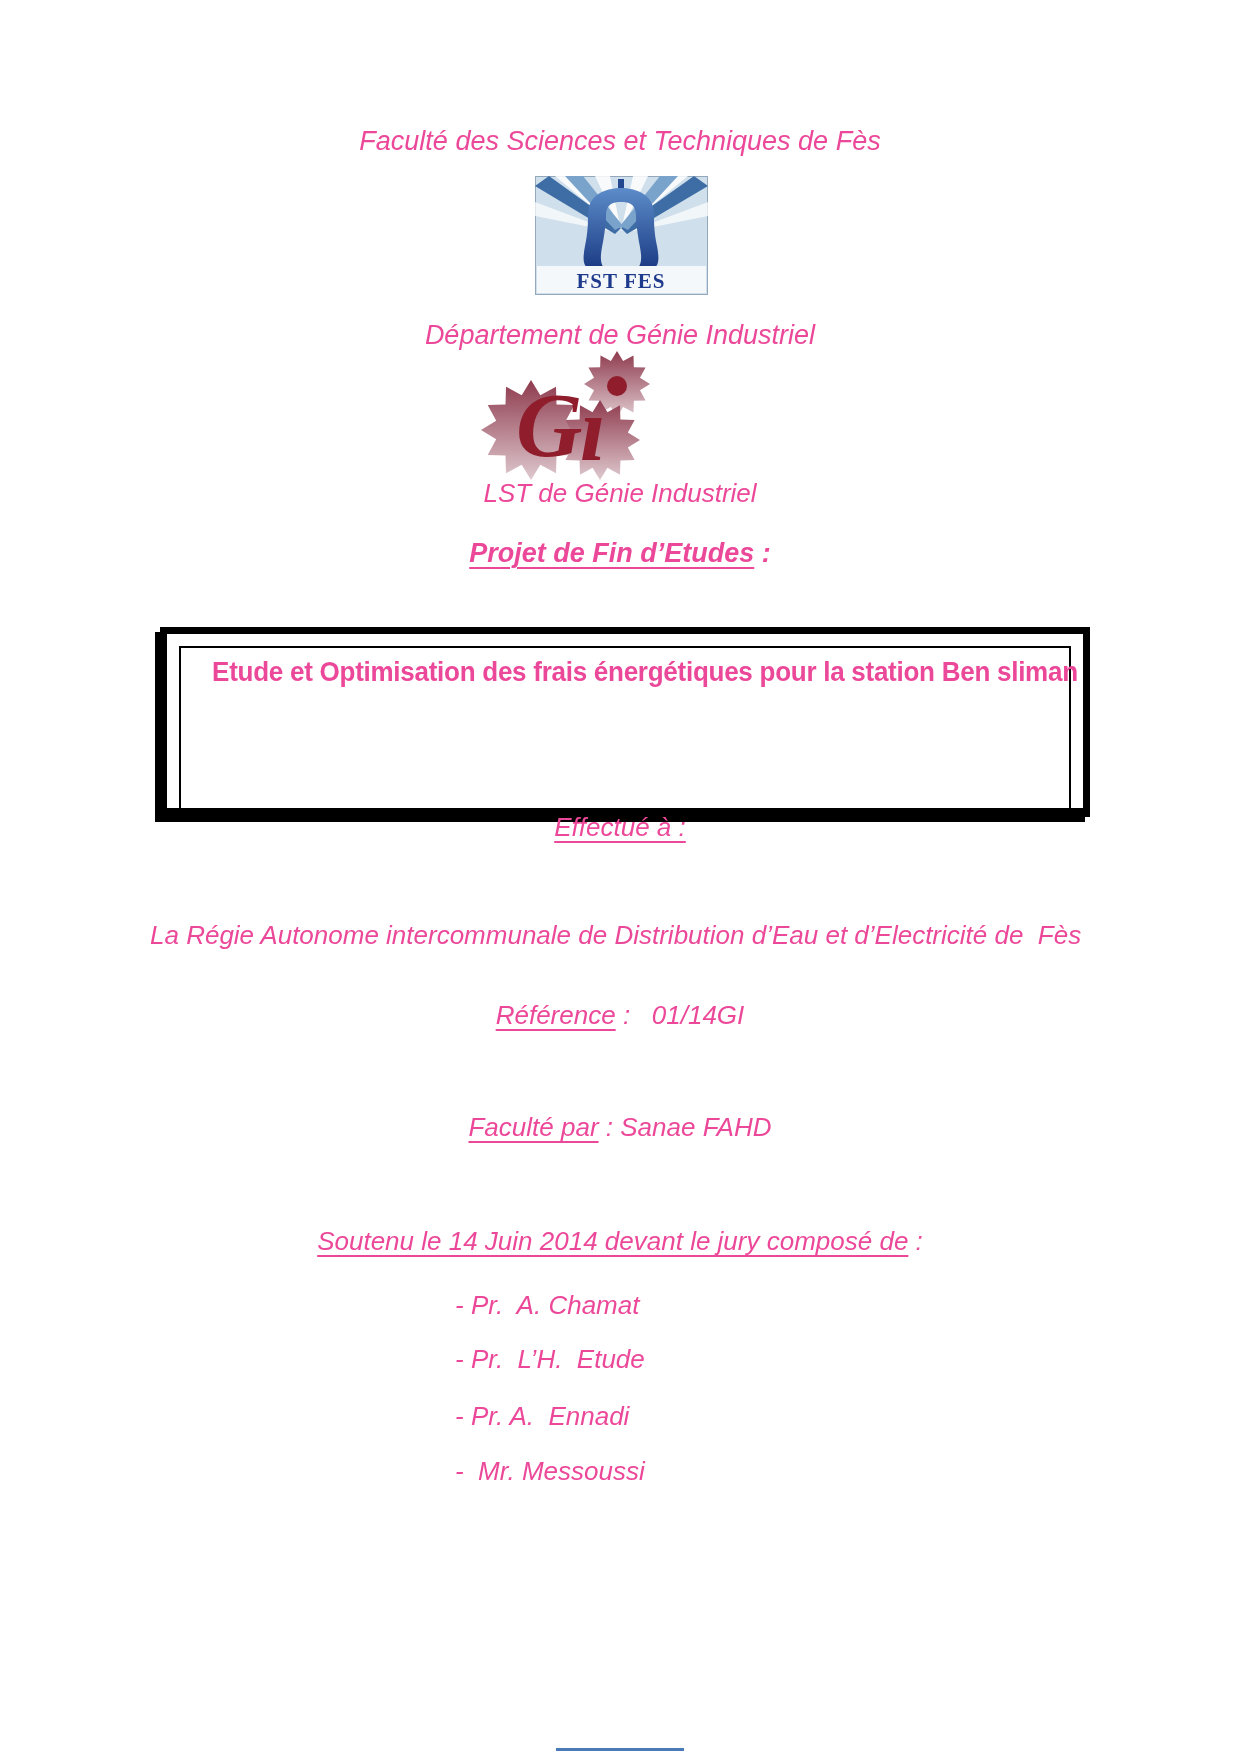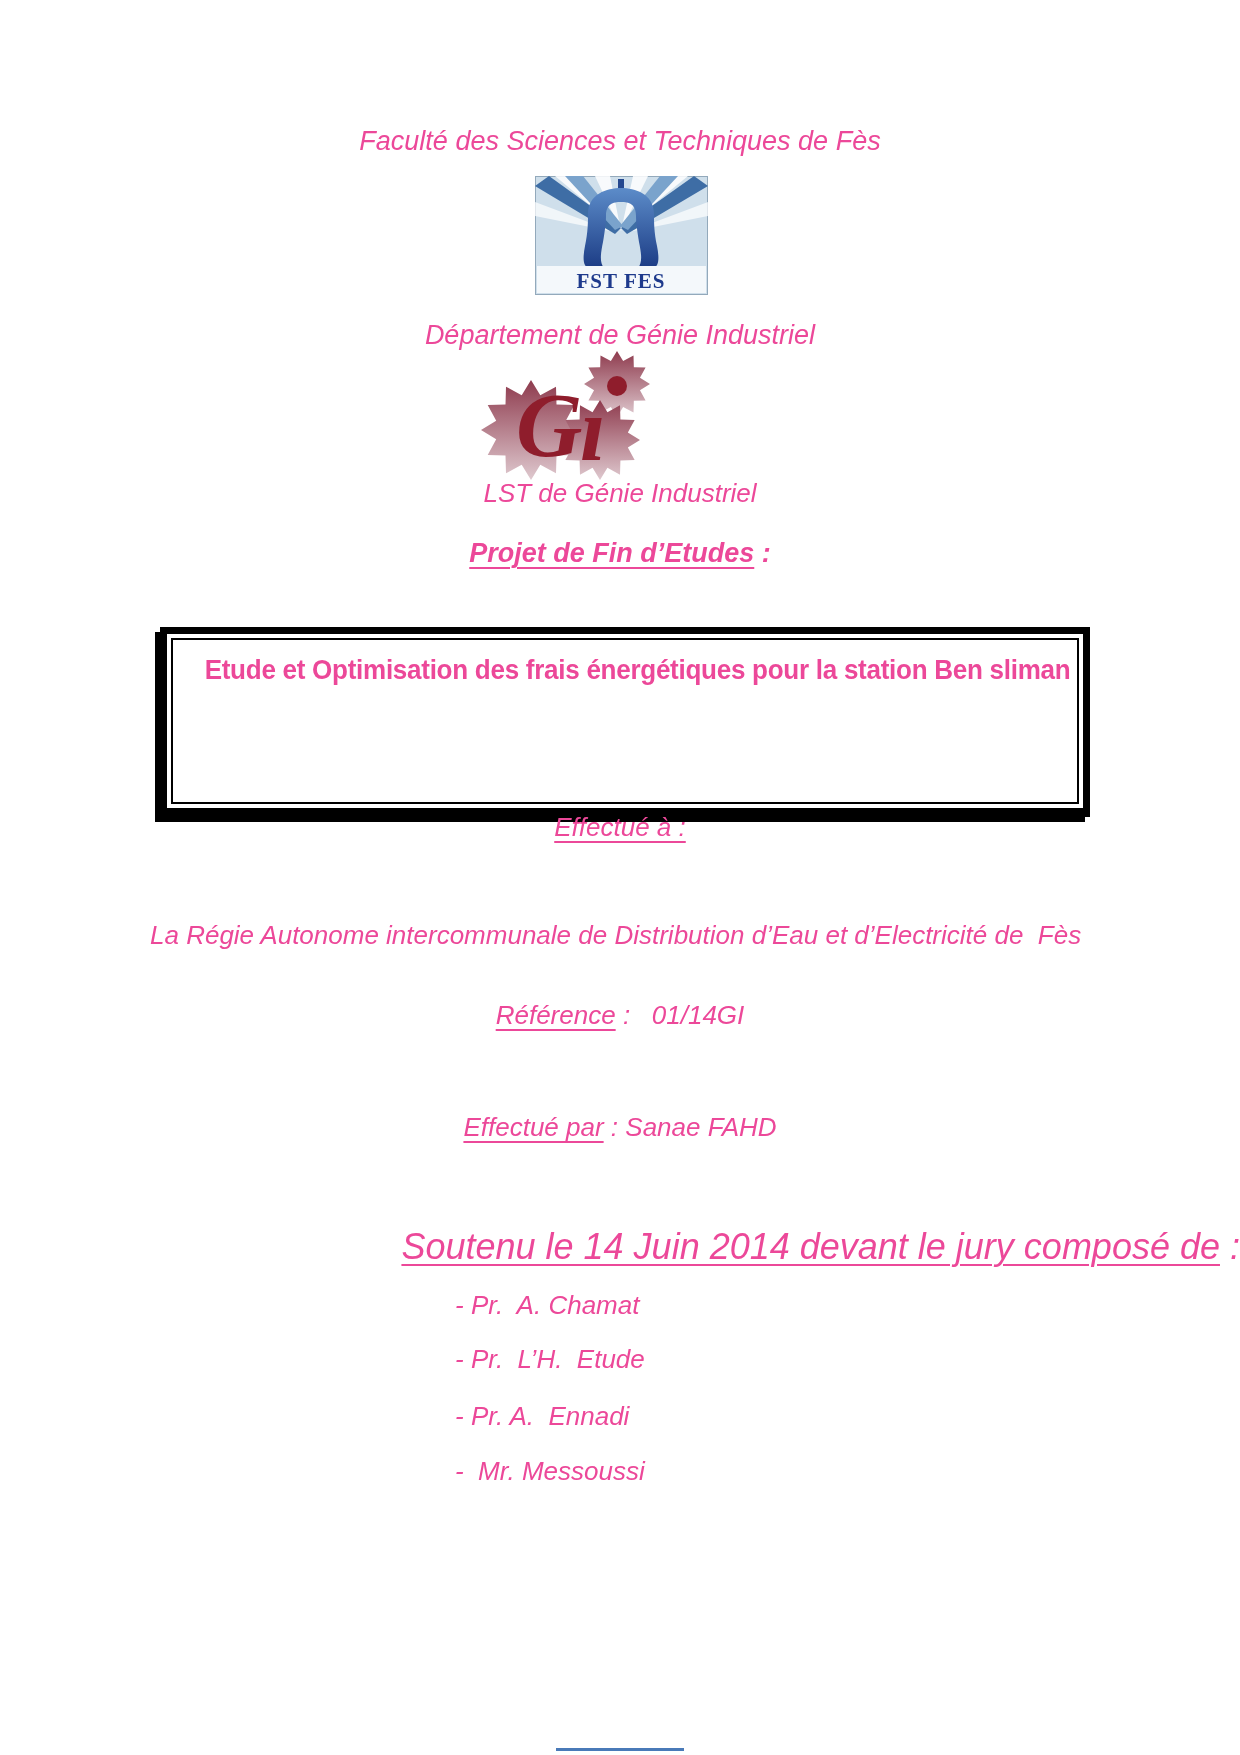--- a/index.html
+++ b/index.html
@@ -30,39 +30,39 @@
   .title-box {
     position: absolute;
     left: 160px; top: 627px;
     width: 930px; height: 190px;
     border: 7px solid #000;
     border-bottom-width: 9px;
     background: #fff;
     box-shadow: -5px 5px 0 0 #000;
   }
   .title-box-inner {
-    margin: 4px;
+    margin: 12px;
     border: 2px solid #000;
     height: calc(100% - 8px);
-    padding-top: 14px;
+    padding-top: 8px;
   }
   .box-title {
     text-align: center;
     font-weight: 700;
     font-size: 28px;
     letter-spacing: -0.3px;
     transform: scaleX(0.93);
     transform-origin: 50% 50%;
     white-space: nowrap;
   }
   .effectue   { top: 812px;  font-size: 26px; }
   .host       { top: 920px;  font-size: 26px; text-align: left; left: 150px; right: auto; }
   .reference  { top: 1000px; font-size: 26px; }
   .prepared   { top: 1112px; font-size: 26px; }
-  .soutenu    { top: 1226px; font-size: 36px; text-align: right; }
+  .soutenu    { top: 1226px; font-size: 26px; }
   .jury-item  {
     position: absolute;
     left: 455px;
     font-style: italic;
     font-size: 26px;
     white-space: pre-wrap;
   }
   .jury-0 { top: 1290px; }
   .jury-1 { top: 1344px; }
   .jury-2 { top: 1401px; }
@@ -145,21 +145,21 @@
       <div class="box-title">Etude et Optimisation des frais énergétiques pour la station Ben sliman</div>
     </div>
   </div>
 
   <div class="line effectue"><span class="u">Effectué à :</span></div>
 
   <div class="line host">La Régie Autonome intercommunale de Distribution d’Eau et d’Electricité de  Fès</div>
 
   <div class="line reference"><span class="u">Référence</span><span> :   </span><span>01/14GI</span></div>
 
-  <div class="line prepared"><span class="u">Effectué par</span><span> : </span><span>Sanae FAHD</span></div>
+  <div class="line prepared"><span class="u">Faculté par</span><span> : </span><span>Sanae FAHD</span></div>
 
   <div class="line soutenu"><span class="u">Soutenu le 14 Juin 2014 devant le jury composé de</span><span> :</span></div>
 
   <div class="jury-item jury-0">- Pr.  A. Chamat</div>
   <div class="jury-item jury-1">- Pr.  L’H.  Etude</div>
   <div class="jury-item jury-2">- Pr. A.  Ennadi</div>
   <div class="jury-item jury-3">-  Mr. Messoussi</div>
 
   <div class="footer-line"></div>
 

